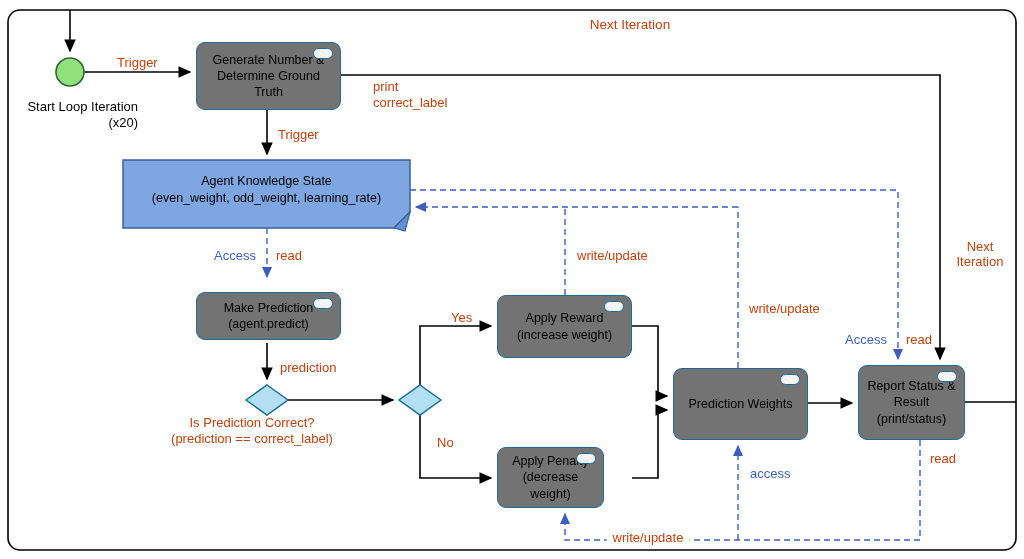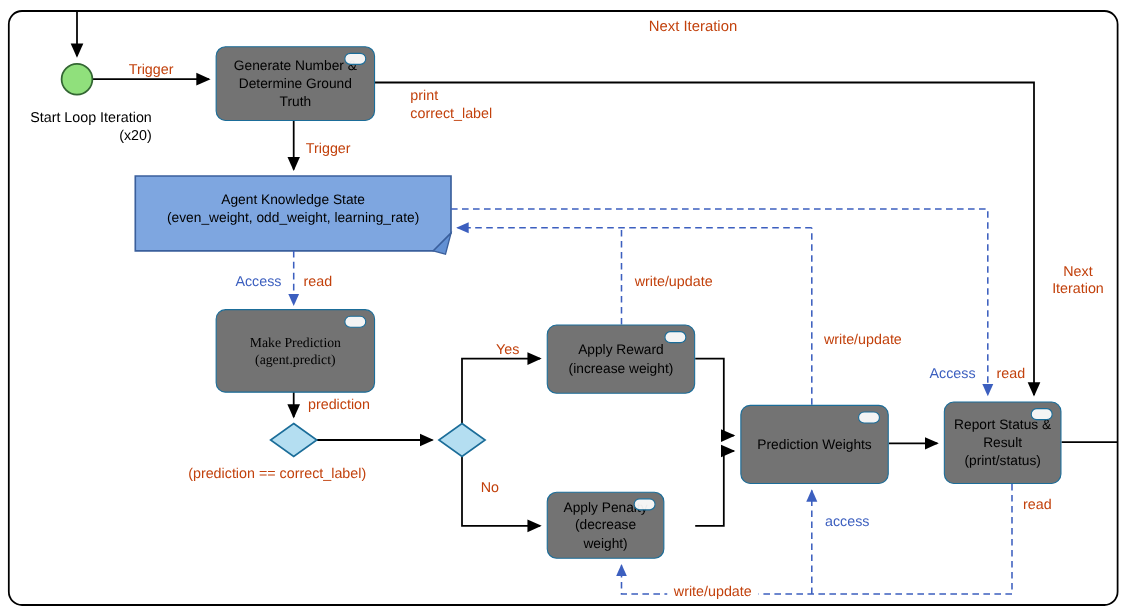--- a/index.html
+++ b/index.html
@@ -80,21 +80,21 @@
   <div class="node" style="left:196px;top:42px;width:145px;height:68px;">
     <span class="chip"></span>
     <span>Generate Number &amp; Determine Ground Truth</span>
   </div>
 
   <div class="aks-text" style="left:123px;top:160px;width:287px;height:60px;">
     <span>Agent Knowledge State</span>
     <span>(even_weight, odd_weight, learning_rate)</span>
   </div>
 
-  <div class="node" style="left:196px;top:281px;width:145px;height:76px;font-family:Liberation Serif, serif;">
+  <div class="node" style="left:196px;top:292px;width:145px;height:48px;">
     <span class="chip"></span>
     <span>Make Prediction (agent.predict)</span>
   </div>
 
   <div class="node" style="left:497px;top:295px;width:135px;height:63px;">
     <span class="chip"></span>
     <span>Apply Reward (increase weight)</span>
   </div>
 
   <div class="node" style="left:497px;top:447px;width:107px;height:61px;">
@@ -124,20 +124,21 @@
 
   <span class="lbl bg ctr" style="left:630px;top:24px;font-size:13.5px;">Next Iteration</span>
   <span class="lbl ctr wrap" style="left:980px;top:254px;width:60px;">Next Iteration</span>
 
   <span class="lbl blue" style="left:214px;top:248px;">Access</span>
   <span class="lbl" style="left:276px;top:248px;">read</span>
 
   <span class="lbl" style="left:280px;top:360px;">prediction</span>
 
   <span class="lbl stack ctr wrap" style="left:252px;top:431px;width:220px;">
+    <span>Is Prediction Correct?</span>
     <span>(prediction == correct_label)</span>
   </span>
 
   <span class="lbl" style="left:451px;top:310px;">Yes</span>
   <span class="lbl" style="left:437px;top:435px;">No</span>
 
   <span class="lbl" style="left:577px;top:248px;">write/update</span>
   <span class="lbl" style="left:749px;top:301px;">write/update</span>
   <span class="lbl bg ctr" style="left:648px;top:537px;">write/update</span>
 

